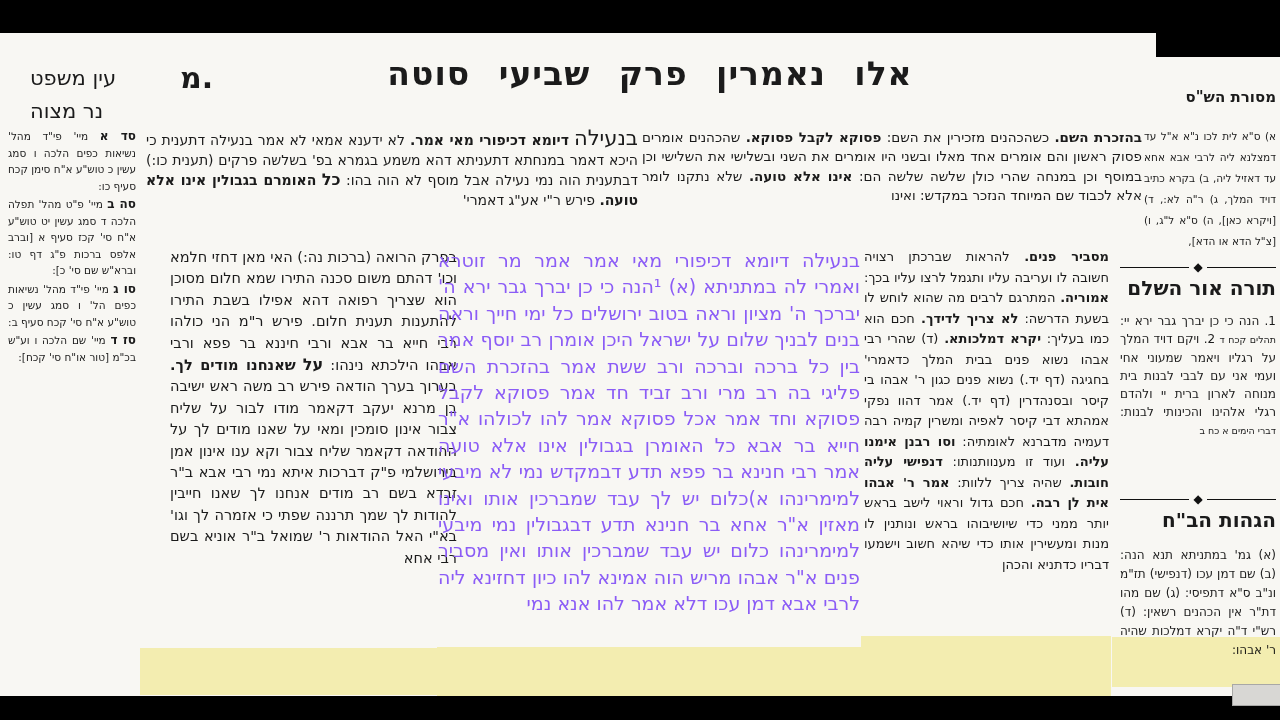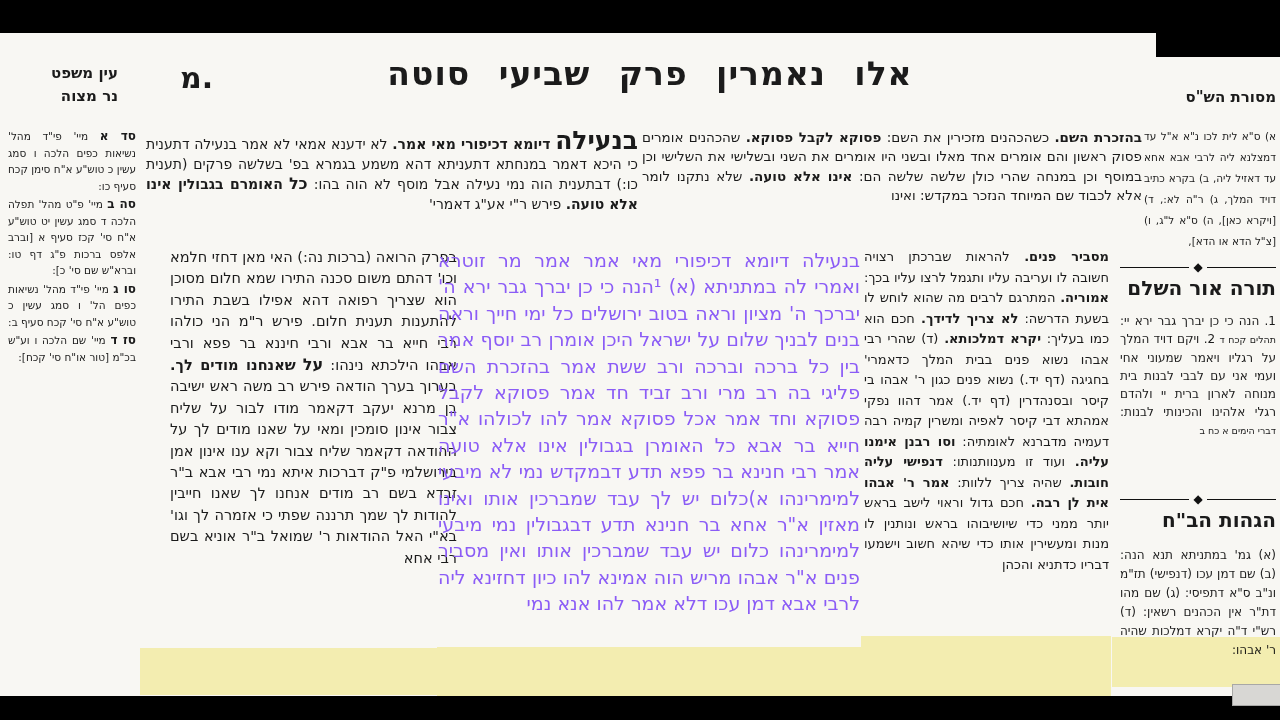--- a/index.html
+++ b/index.html
@@ -2,33 +2,33 @@
 <html lang="he"><head>
 <meta charset="utf-8">
 <style>
   html,body{margin:0;padding:0;}
   body{width:1280px;height:720px;overflow:hidden;background:#f6f4ef;font-family:"DejaVu Sans",sans-serif;}
   .page{position:absolute;left:0;top:0;width:1280px;height:720px;background:#f8f7f3;color:#1b1b1b;}
   .abs{position:absolute;}
   .bar{background:#000;}
   .rtl{direction:rtl;unicode-bidi:isolate;text-align:justify;overflow:hidden;}
   .rtl p{margin:0;}
-  .hdr-left{font-weight:bold;font-size:15px;text-align:right;line-height:1.55;}
+  .hdr-left{font-weight:normal;font-size:21px;text-align:left;line-height:1.55;}
   .daf{font-weight:bold;font-size:30px;}
   .title{font-weight:bold;font-size:33px;text-align:center;word-spacing:16px;white-space:nowrap;letter-spacing:1px;}
   .hdr-right{font-weight:bold;font-size:15px;text-align:right;white-space:nowrap;}
   .ein{font-size:10.5px;line-height:16.5px;}
   .ein p{margin:0 0 2px 0;}
   .ein b{font-size:12px;margin-top:44px;}
   .tos-wide{font-size:14px;line-height:19.5px;}
   .tos-col{font-size:14.5px;line-height:21.4px;margin-left:24px;}
   .gemara{font-size:19px;line-height:26.4px;color:#8b5cf6;}
   .rashi-wide{font-size:13.5px;line-height:19.3px;}
   .rashi-col{font-size:13px;line-height:20.5px;}
-  .bigword{font-size:25px;font-weight:bold;line-height:1;}
+  .bigword{font-size:21px;font-weight:normal;line-height:1;}
   .midword{font-size:16px;font-weight:bold;}
   .dibur{font-weight:bold;}
   .mesorat{font-size:10.5px;line-height:21px;}
   .divider{display:flex;align-items:center;justify-content:center;color:#111;}
   .divider::before,.divider::after{content:"";flex:1;border-top:1.5px solid #111;}
   .divider span{padding:0 4px;font-size:12px;line-height:10px;}
   .sect-title{font-weight:bold;font-size:20px;text-align:right;white-space:nowrap;}
   .torah-or{font-size:12px;line-height:18px;}
   .torah-or .ref{font-size:9.5px;}
   .hagahot{font-size:12px;line-height:19px;}

